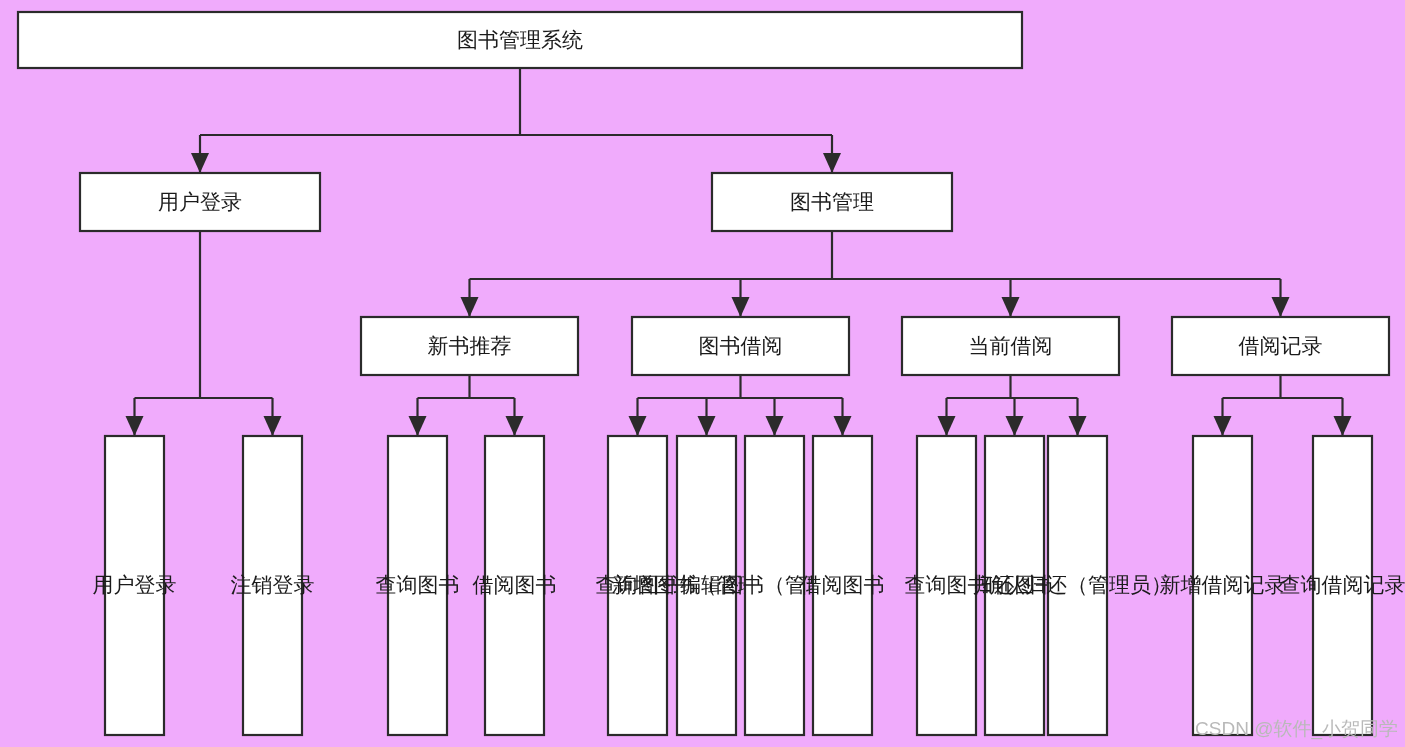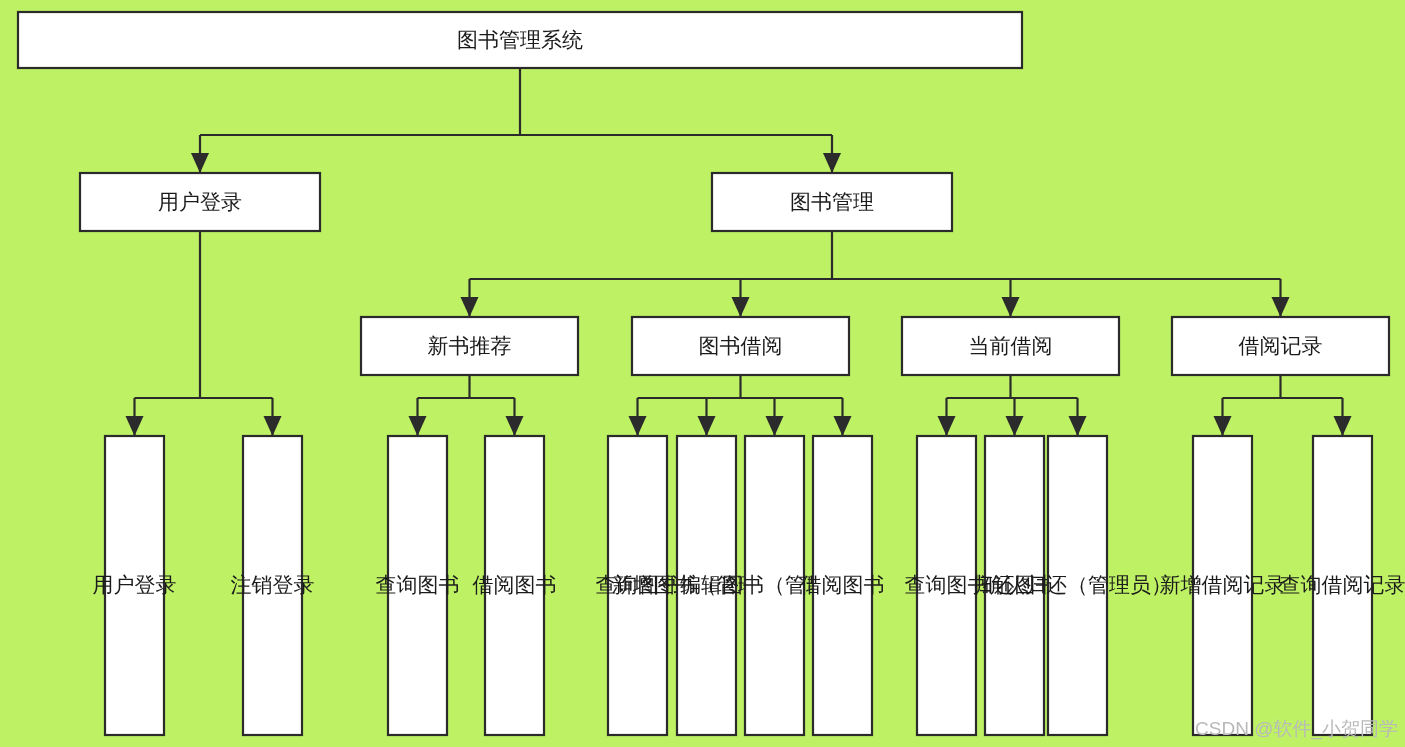--- a/index.html
+++ b/index.html
@@ -9,21 +9,21 @@
     background: #ffffff;
   }
   body {
     font-family: "Liberation Sans", "DejaVu Sans", sans-serif;
   }
   #diagram-root {
     position: relative;
     width: 1405px;
     height: 747px;
     overflow: hidden;
-    background: #bef264;
+    background: #f0abfc;
   }
   svg#flow-svg {
     position: absolute;
     top: 0;
     left: 0;
     width: 1405px;
     height: 747px;
     display: block;
   }
   .node-box {

